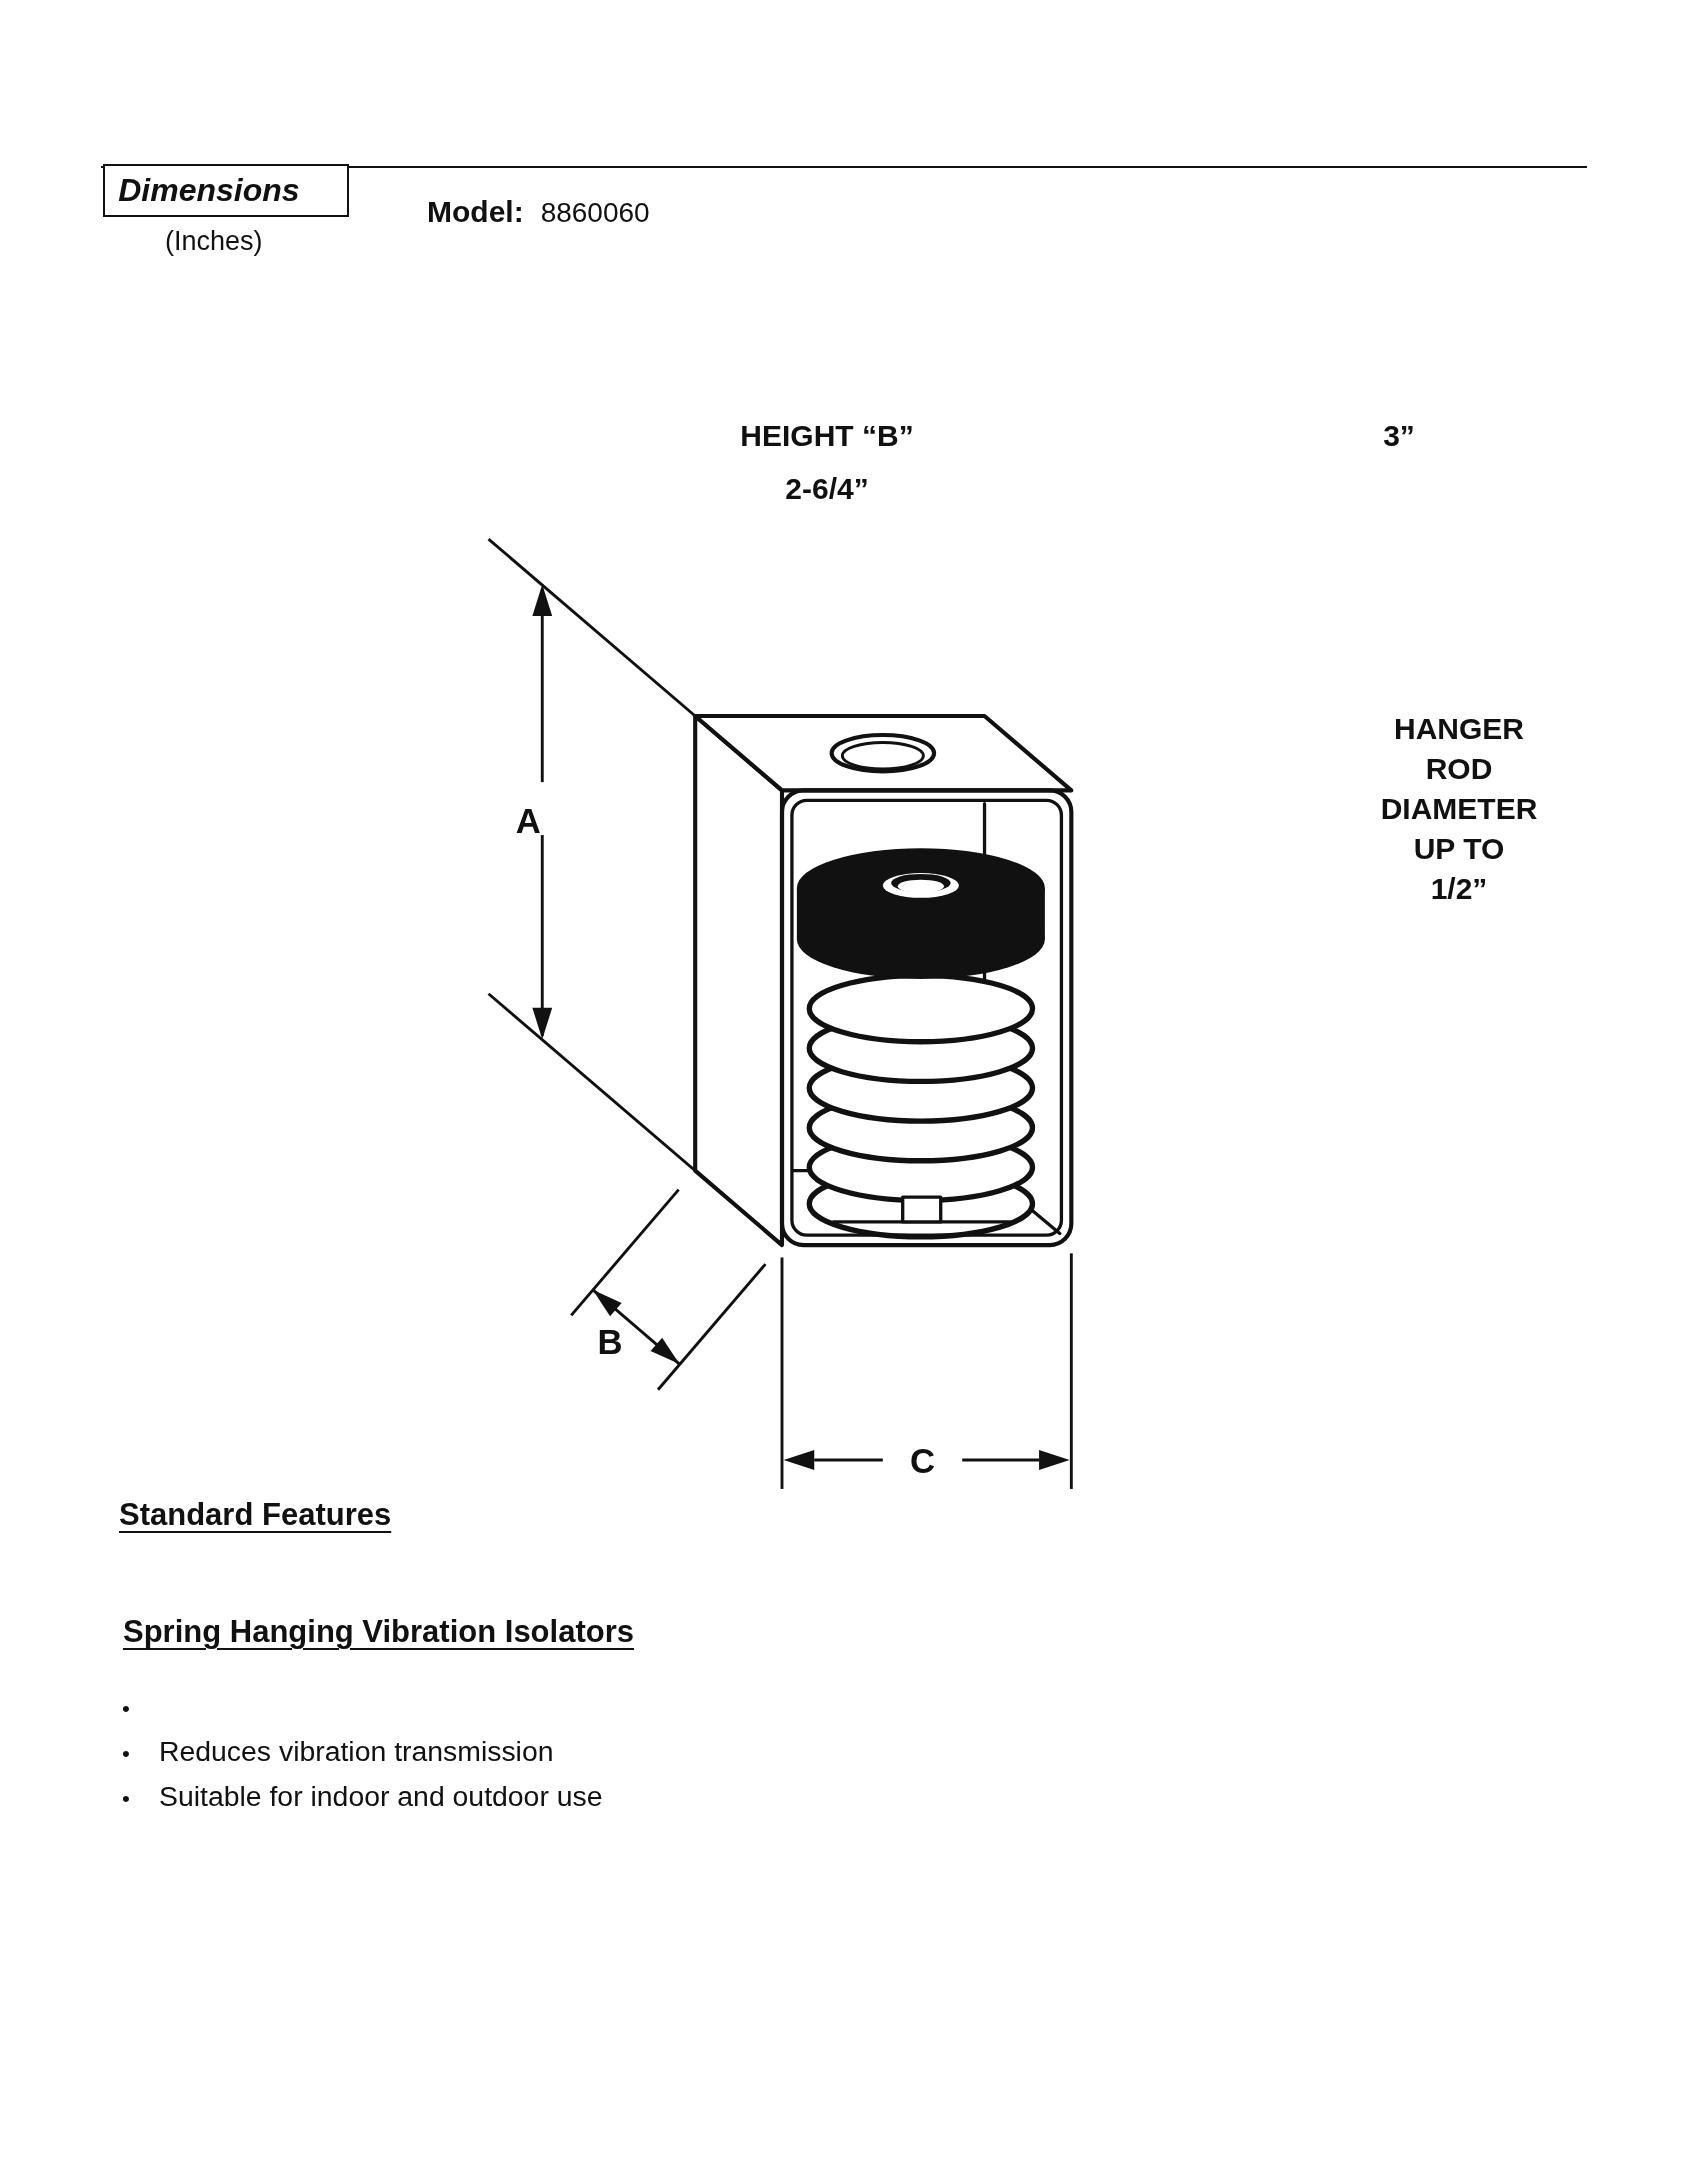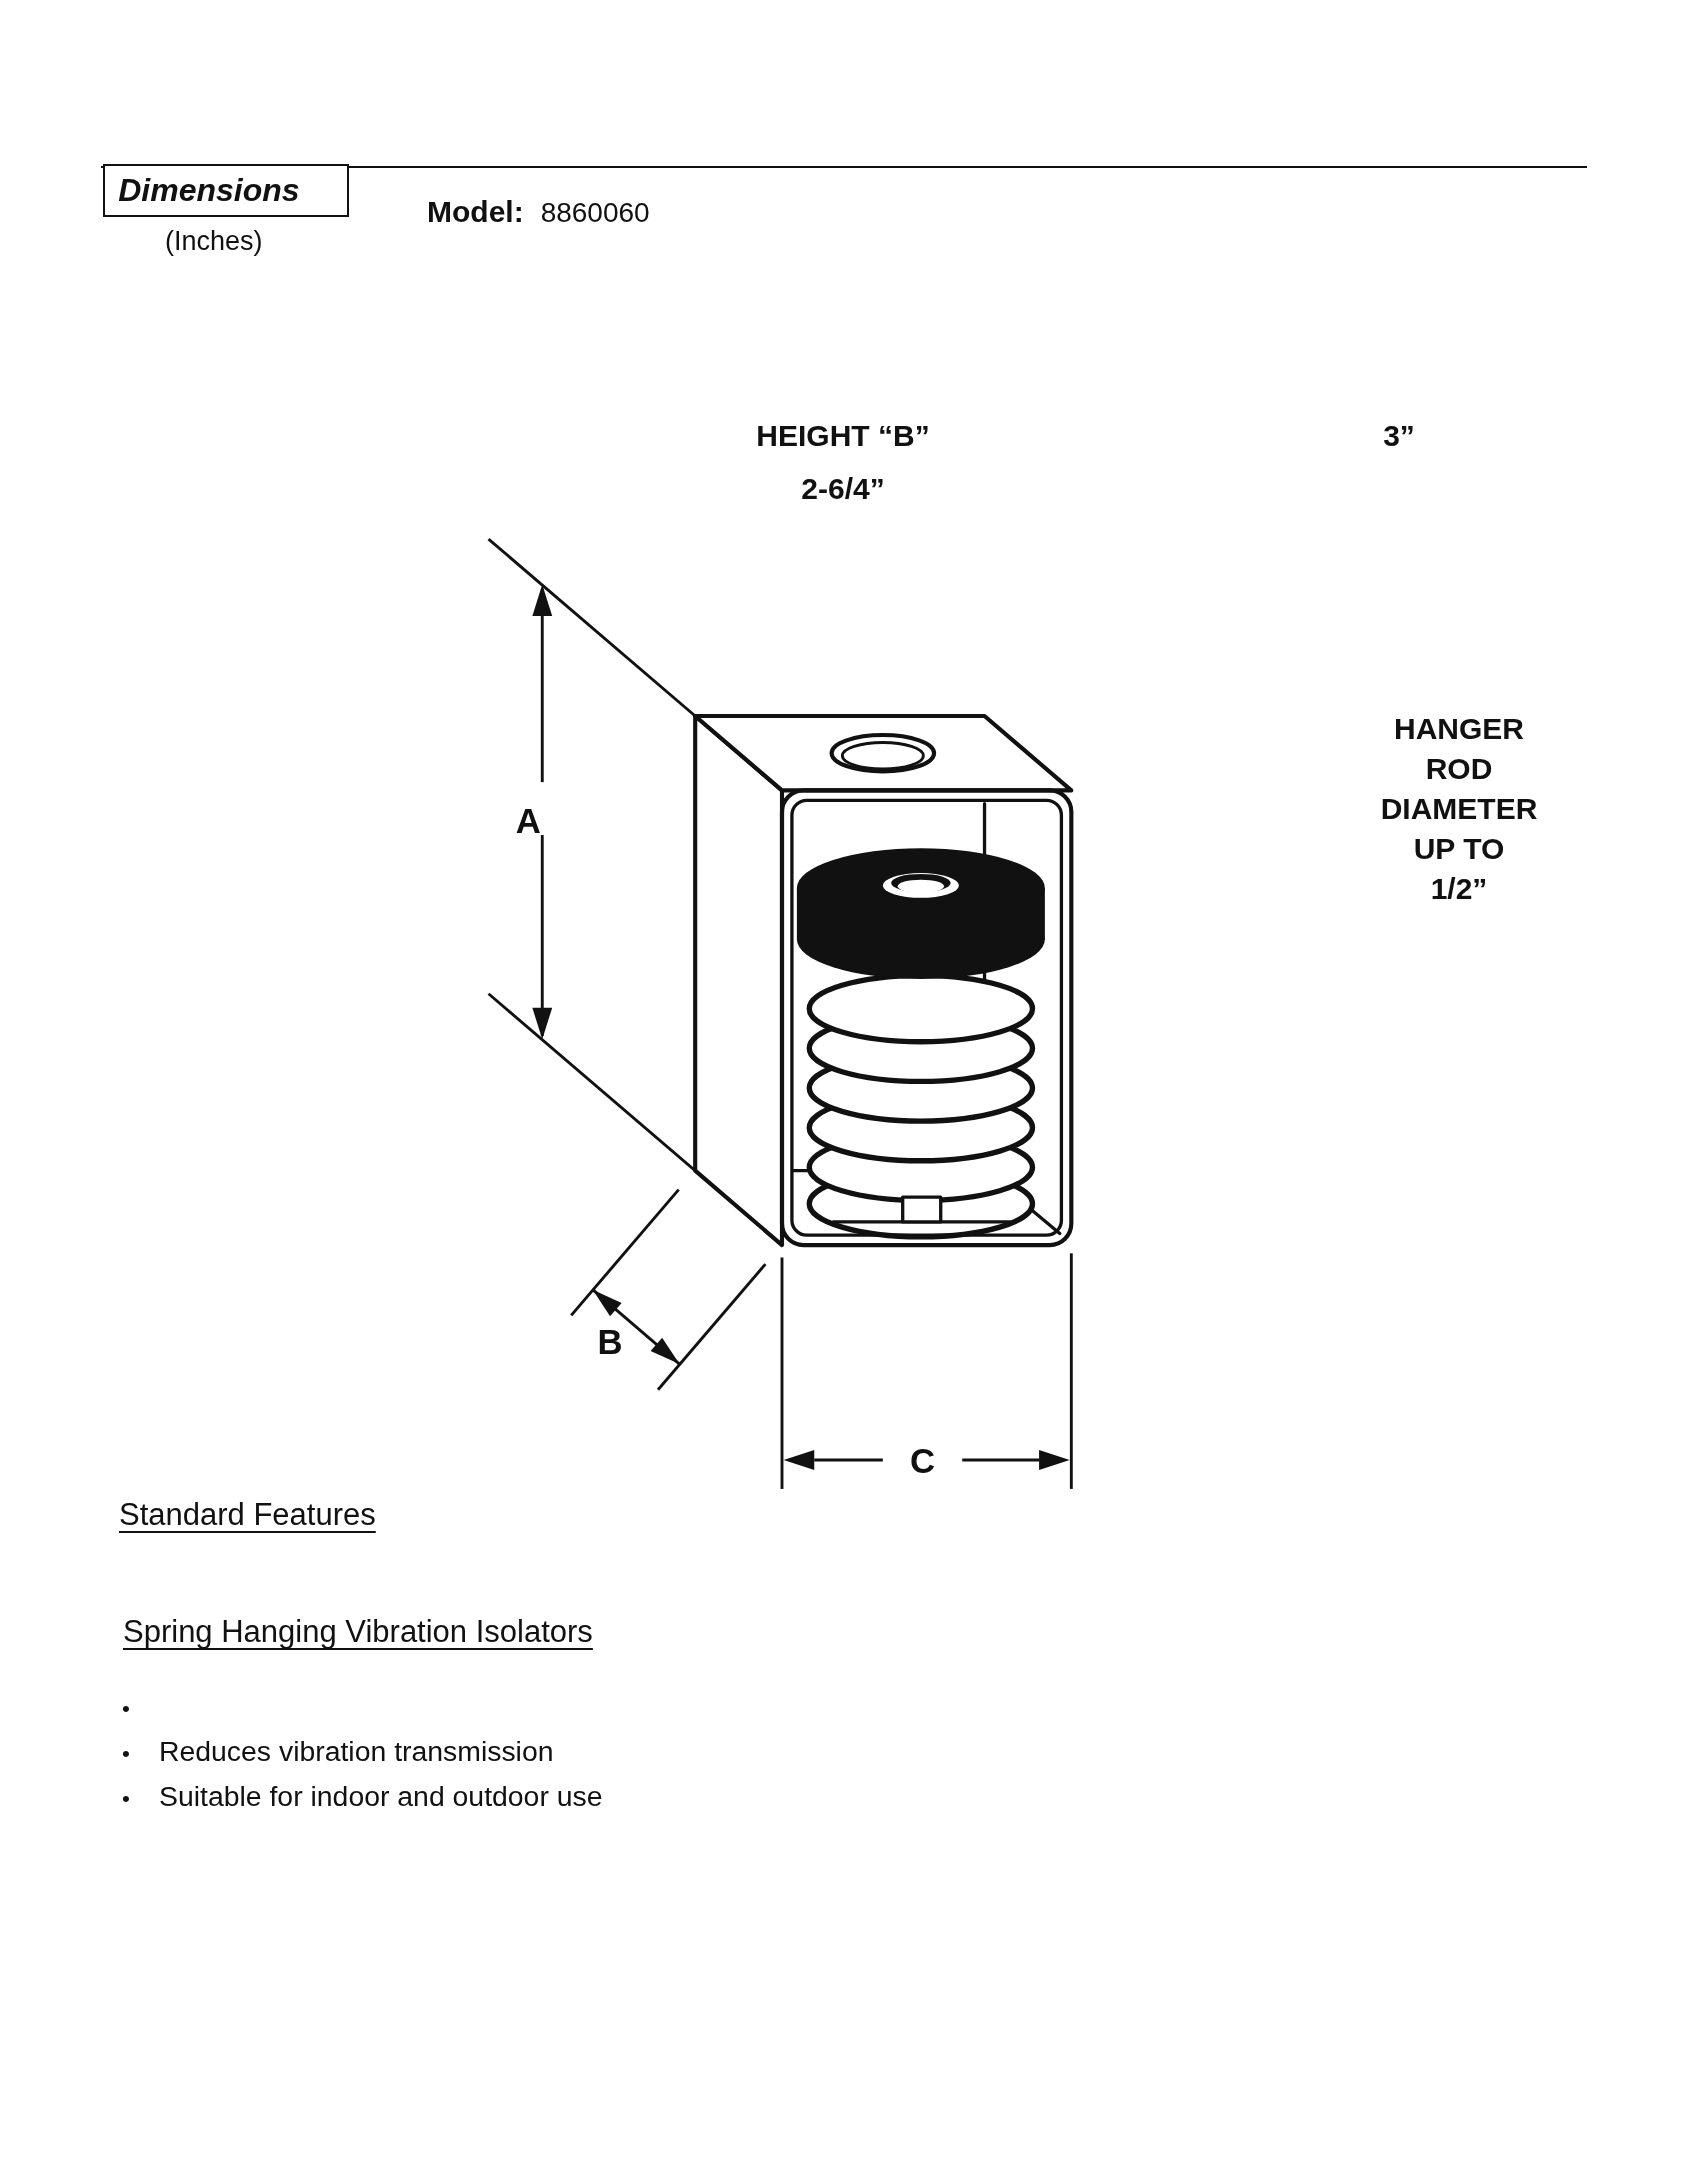--- a/index.html
+++ b/index.html
@@ -15,21 +15,21 @@
     display:flex; align-items:center; padding-left:13.2px;
     font-size:32px; font-weight:bold; font-style:italic;
   }
   .units { font-size:27px; }
   .model { font-size:30px; white-space:nowrap;margin-top:8px; }
   .model-label { font-weight:bold; }
   .model-value { font-size:28px; font-weight:normal; margin-left:17px; }
   .dim-col { text-align:center; font-size:30px; font-weight:bold; line-height:53px; }
   .hanger-note { text-align:center; font-size:30px; font-weight:bold; line-height:40px;margin-top:20px; }
   .feat-heading {
-    font-size:31px; font-weight:normal; text-decoration:underline;
+    font-size:31px; font-weight:bold; text-decoration:underline;
     text-underline-offset:6px; text-decoration-thickness:2px; white-space:nowrap;
   }
   .bullet-row { font-size:28.4px; line-height:42px; display:flex; align-items:baseline; }
   .bullet { width:37px; font-size:22.5px; flex:0 0 37px; }
   svg .dimlabel {
     font-family:"Liberation Sans", sans-serif; font-size:42px; font-weight:bold;
     fill:#111; text-anchor:middle;
   }
 </style>
 </head>
@@ -42,21 +42,21 @@
   <div class="abs dims-box" style="left:103px; top:164px;">
     <span>Dimensions</span>
   </div>
 
   <div class="abs units" style="left:165px; top:226px;">(Inches)</div>
 
   <div class="abs model" style="left:427px; top:187px;">
     <span class="model-label">Model:</span><span class="model-value">8860060</span>
   </div>
 
-  <div class="abs dim-col" style="left:704px; top:409px; width:278px;">
+  <div class="abs dim-col" style="left:688px; top:409px; width:278px;">
     <div>HEIGHT “B”</div>
     <div>2-6/4”</div>
   </div>
   <div class="abs dim-col" style="left:1260px; top:409px; width:278px;">
     <div>3”</div>
   </div>
 
   <svg class="abs" style="left:410px; top:509px;" width="868" height="1158" viewBox="0 0 1050 1400">
 
     <g stroke="#111" stroke-width="5" fill="none" stroke-linejoin="round" stroke-linecap="round">

